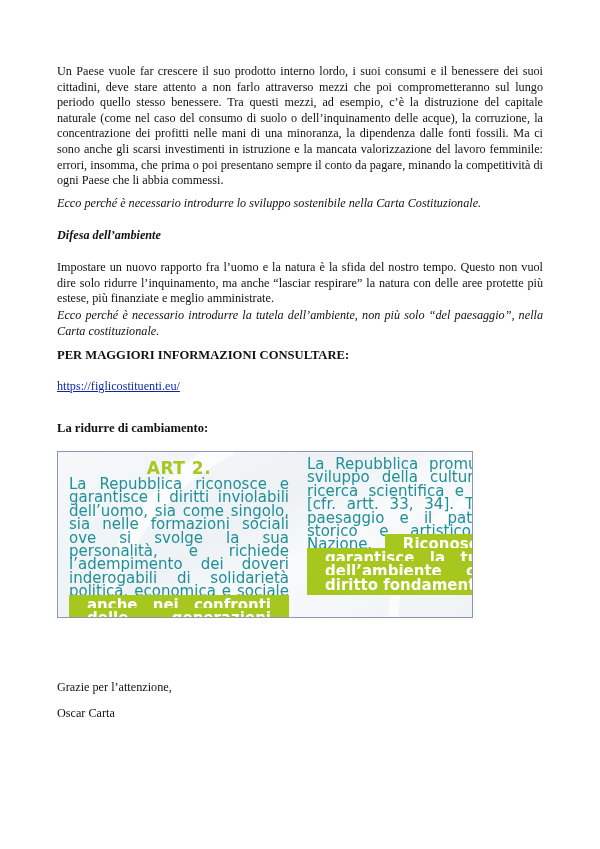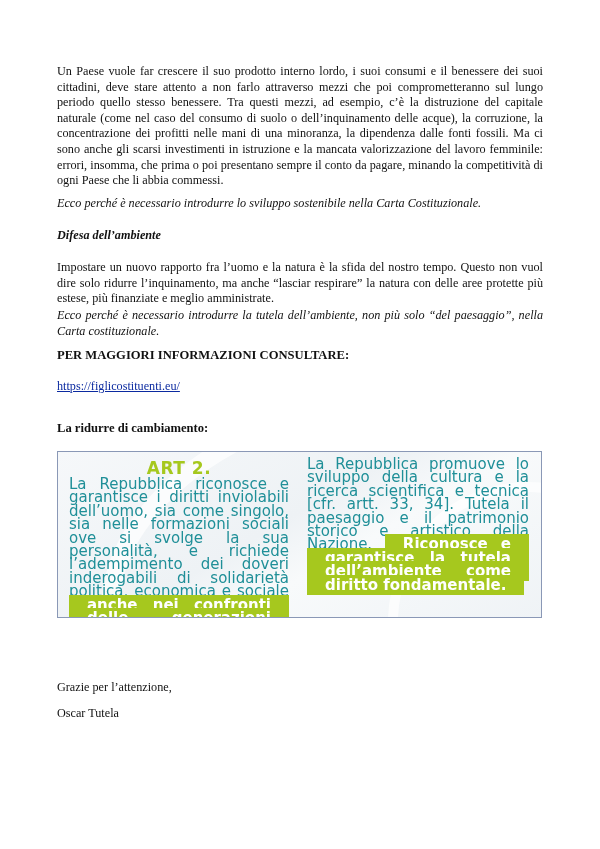--- a/index.html
+++ b/index.html
@@ -35,21 +35,21 @@
     .para.bold-italic { font-weight: bold; font-style: italic; }
     .link {
       color: #1a0dab;
       text-decoration: underline;
       color: #0b2aa0;
     }
     .figure {
       position: absolute;
       left: 0;
       top: 451px;
-      width: 485px;
+      width: 416px;
       height: 167px;
       border: 1px solid #8a98b6;
       background: linear-gradient(150deg, #f6f8fa 0%, #eef2f5 45%, #f8fafb 60%, #eff3f6 100%);
       overflow: hidden;
       box-sizing: border-box;
     }
     .figure .swoosh {
       position: absolute;
       border-radius: 50%;
       border: 18px solid rgba(255,255,255,0.7);
@@ -123,15 +123,15 @@
     <div class="art" style="left:249px; width:222px;">
       <div class="art-body">
         <span>La Repubblica promuove lo sviluppo della cultura e la ricerca scientifica e tecnica [cfr. artt. 33, 34]. Tutela il paesaggio e il patrimonio storico e artistico della Nazione.</span>
         <span class="hl">Riconosce e garantisce la tutela dell’ambiente come diritto fondamentale.</span>
       </div>
     </div>
   </div>
 
   <p class="para" style="top:680px;">Grazie per l’attenzione,</p>
 
-  <p class="para" style="top:706px;">Oscar Tutela</p>
+  <p class="para" style="top:706px;">Oscar Carta</p>
 
 </div>
 
 </body></html>

